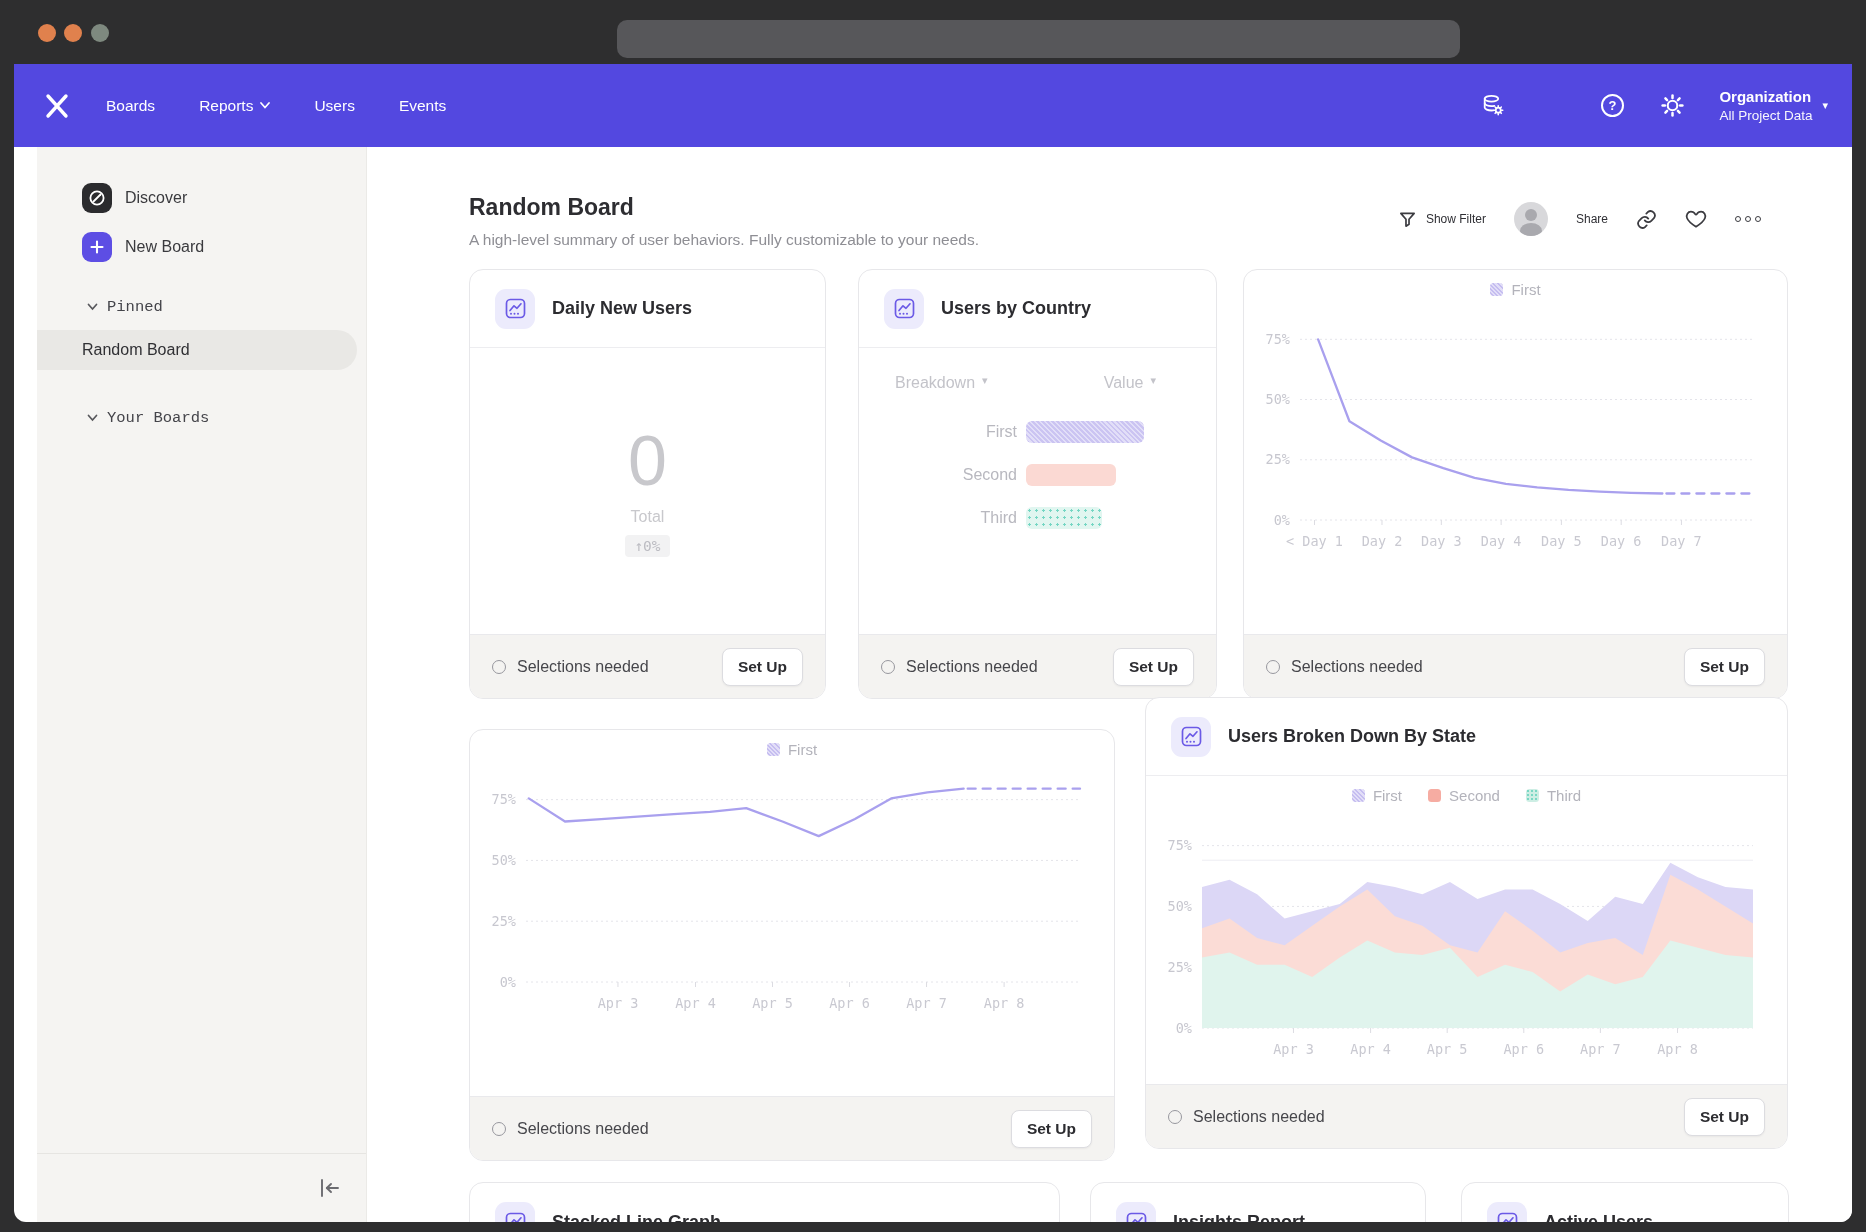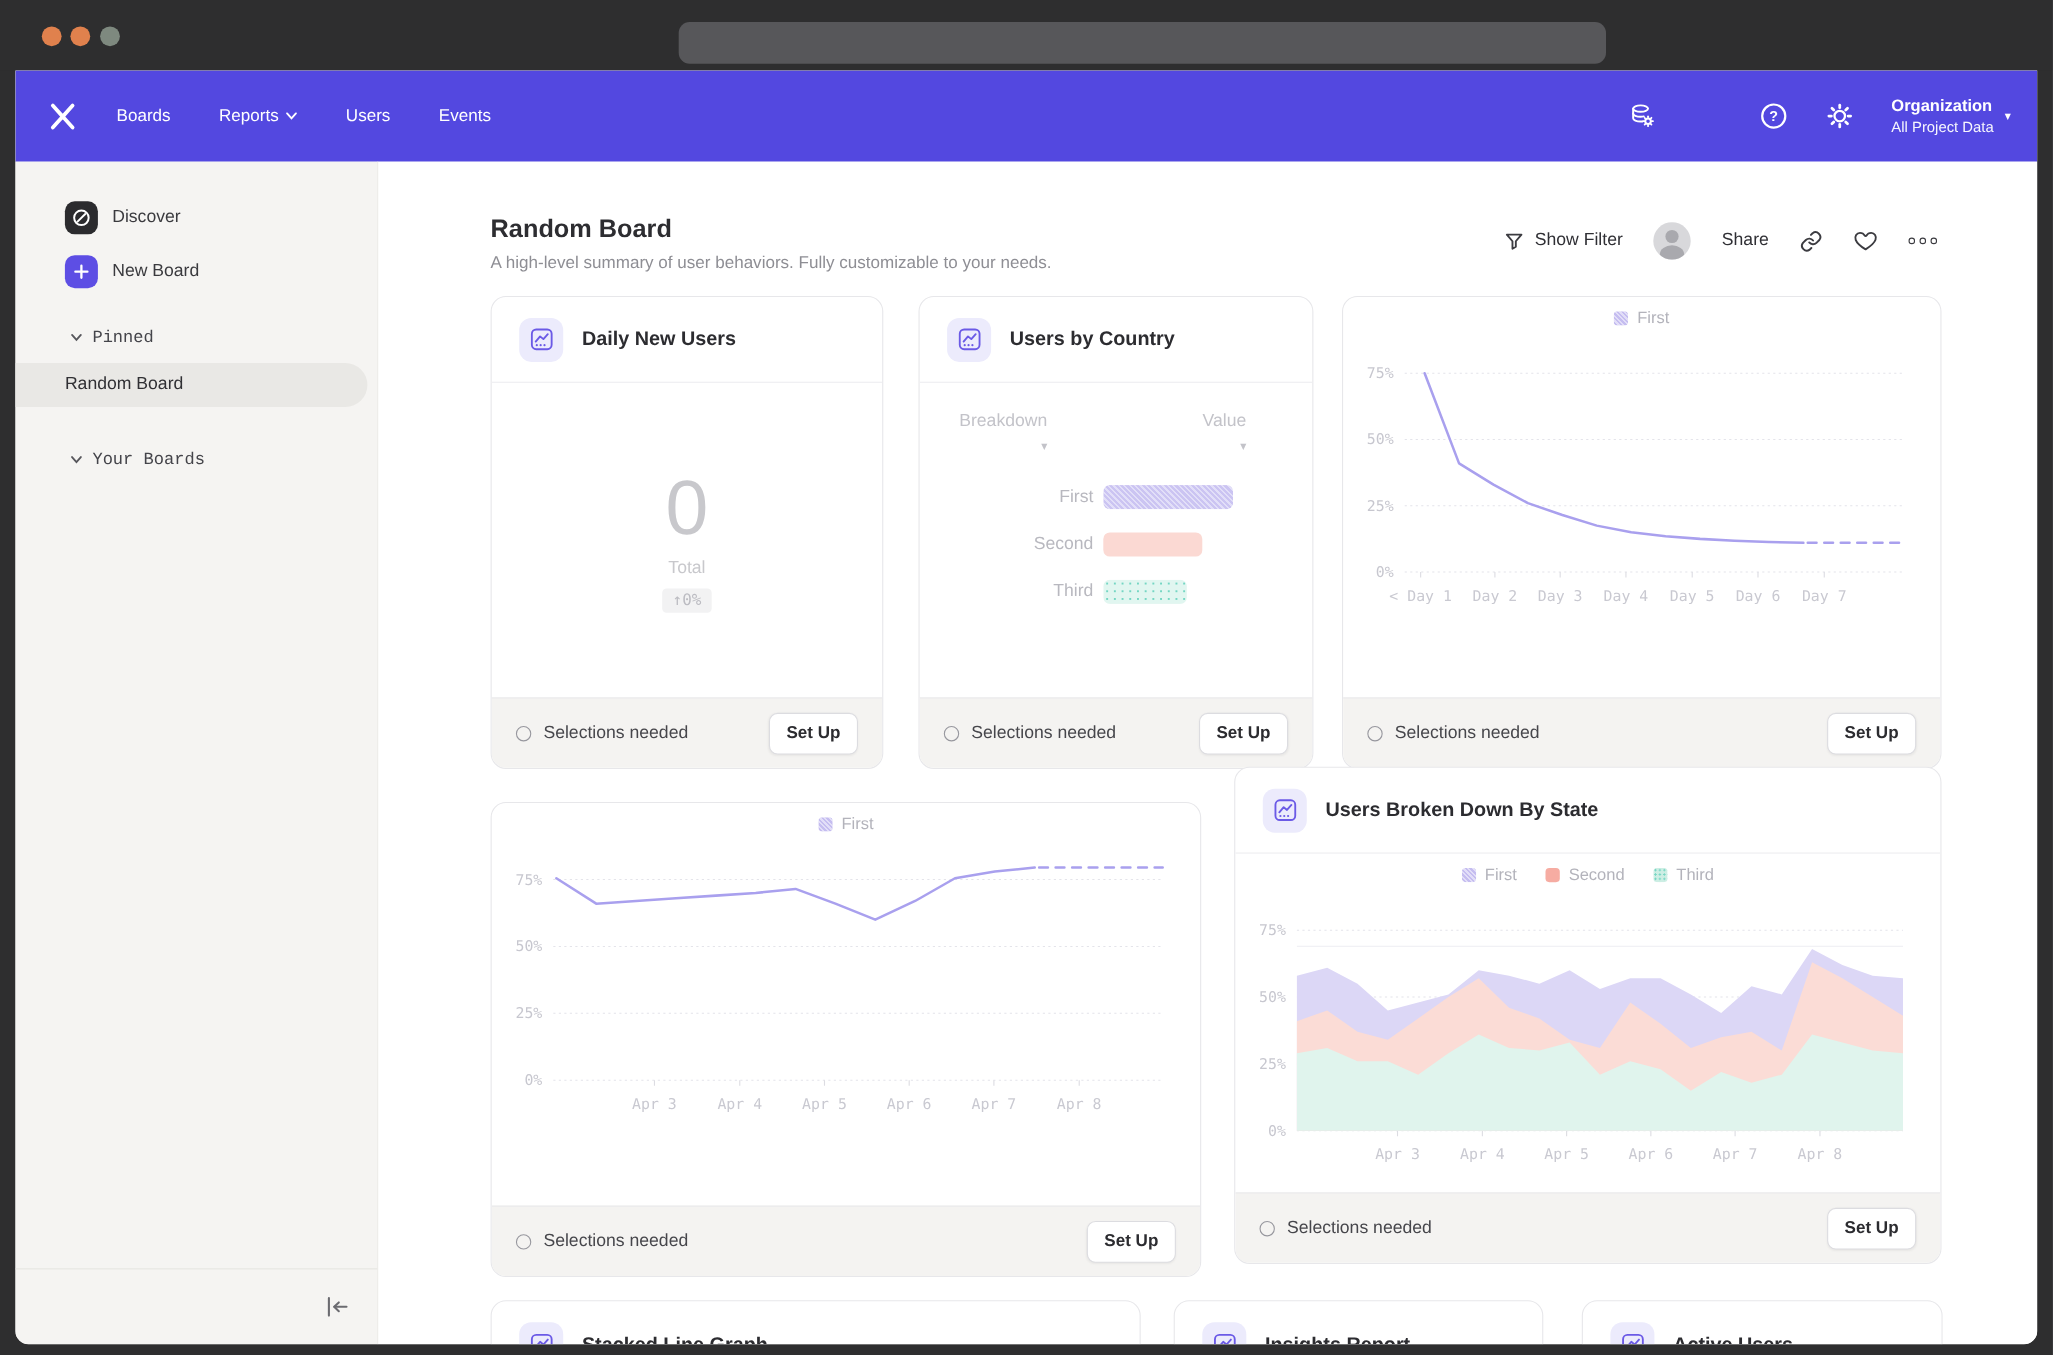--- a/index.html
+++ b/index.html
@@ -30,38 +30,38 @@
   .nav-ic{width:26px;height:26px;display:flex;align-items:center;justify-content:center;color:#fff;}
   .grid-ic{display:grid;grid-template-columns:repeat(3,5px);grid-template-rows:repeat(3,5px);gap:3.5px;}
   .grid-ic span{background:#fff;border-radius:1.2px;}
   .help-ic{width:23px;height:23px;border:2px solid #fff;border-radius:50%;color:#fff;font-size:13px;
            font-weight:bold;display:flex;align-items:center;justify-content:center;}
   .org{display:flex;align-items:center;gap:10px;color:#fff;}
   .org-name{font-size:15px;font-weight:bold;line-height:20px;}
   .org-proj{font-size:13.5px;line-height:18px;opacity:.95;}
   .org-caret{font-size:11px;color:#fff;}
   
-  .appbody{position:absolute;left:0;top:83px;width:100%;height:1075px;display:flex;}
+  .appbody{position:absolute;left:0;top:83px;width:100%;height:1075px;display:flex;padding-left:23px;}
   .dotted-bg{background-image:radial-gradient(rgba(70,70,70,0.055) 1px,transparent 1.15px);background-size:6px 6px;}
   .sidebar{position:relative;width:330px;height:100%;background:#f5f4f2;border-right:1px solid #ebeae7;flex:none;}
   .side-item{position:absolute;left:45px;display:flex;align-items:center;gap:13px;color:#3a3a3e;font-size:16px;}
   .chip-sq{width:30px;height:30px;border-radius:9px;display:flex;align-items:center;justify-content:center;flex:none;}
   .side-head{position:absolute;left:50px;display:flex;align-items:center;gap:9px;color:#44444a;font-size:15.5px;font-family:Liberation Mono, monospace;}
   .side-sel{position:absolute;left:0;top:183px;width:320px;height:40px;background:#e9e8e5;
             border-top-right-radius:20px;border-bottom-right-radius:20px;display:flex;align-items:center;
             padding-left:45px;font-size:16px;color:#303034;}
   .side-foot{position:absolute;left:0;bottom:0;width:100%;height:69px;border-top:1px solid #e6e5e2;}
   .collapse{position:absolute;right:24px;top:22px;}
   
   .content{position:relative;flex:1;height:100%;background:#fff;overflow:hidden;}
   .page-head{position:absolute;left:102px;top:44px;}
   .page-title{font-size:23px;font-weight:bold;color:#2d2d31;line-height:32px;}
   .page-sub{margin-top:8px;font-size:15.5px;color:#8e8e94;}
   .actions{position:absolute;top:52px;right:91px;display:flex;align-items:center;gap:28px;height:40px;}
-  .act{display:flex;align-items:center;gap:9px;color:#2f2f34;font-size:16px;}
+  .act{display:flex;align-items:center;gap:9px;color:#2f2f34;font-size:12px;}
   .avatar{width:34px;height:34px;border-radius:50%;background:#d8d8db;position:relative;overflow:hidden;}
   .avatar .hd{position:absolute;left:11px;top:7px;width:12px;height:12px;border-radius:50%;background:#a9a9ae;}
   .avatar .bd{position:absolute;left:6px;top:21px;width:22px;height:16px;border-radius:50%;background:#a9a9ae;}
   .dots3{display:flex;gap:4px;align-items:center;}
   .dots3 span{width:6px;height:6px;border:1.6px solid #3c3c41;border-radius:50%;}
   
   .card{position:absolute;background:#fff;border:1px solid #e7e7ea;border-radius:14px;display:flex;
         flex-direction:column;overflow:hidden;}
   .card-head{height:78px;flex:none;display:flex;align-items:center;gap:17px;padding:0 25px;
              border-bottom:1px solid #ededf0;}
@@ -81,21 +81,21 @@
              font-weight:bold;color:#2c2c30;box-shadow:0 1px 2px rgba(0,0,0,0.05);cursor:pointer;
              font-family:"Liberation Sans",sans-serif;}
   
   .metric{flex:1;display:flex;flex-direction:column;align-items:center;justify-content:center;}
   .metric-zero{font-size:70px;font-weight:400;color:#c8c8cc;line-height:70px;}
   .metric-label{margin-top:12px;font-size:16px;color:#c8c8cc;}
   .metric-delta{margin-top:9px;background:#f2f2f3;border-radius:4px;padding:3px 9px;
                 font-family:"DejaVu Sans Mono",monospace;font-size:14.5px;color:#bcbcc2;}
   
   .cols{display:flex;margin-top:26px;padding:0 36px;justify-content:space-between;color:#c3c3c9;font-size:16px;}
-  .col-h{display:flex;align-items:flex-end;gap:7px;flex-direction:column;}
+  .col-h{display:flex;align-items:flex-start;gap:7px;}
   .caret{font-size:11px;color:#c3c3c9;}
   .bar-row{display:flex;align-items:center;margin-top:21px;}
   .bar-label{width:158px;text-align:right;margin-right:9px;color:#b8b8bf;font-size:16px;flex:none;}
   .bar{height:22px;border-radius:6px;}
   .bar-first{background:#cbc4f2;background-image:repeating-linear-gradient(45deg,rgba(255,255,255,.45) 0 1.5px,transparent 1.5px 3.5px);}
   .bar-second{background:#fbd9d3;}
   .bar-third{background:#e1f6f0;background-image:radial-gradient(#74d6c3 1px,transparent 1.1px);background-size:7px 7px;}
   
   .legend{flex:none;margin-top:11px;display:flex;justify-content:center;gap:26px;align-items:center;}
   .leg-item{display:flex;align-items:center;gap:8px;color:#b3b3bb;font-size:15px;}

